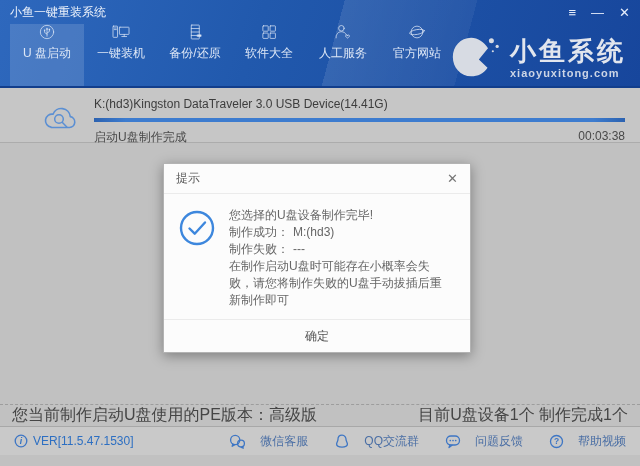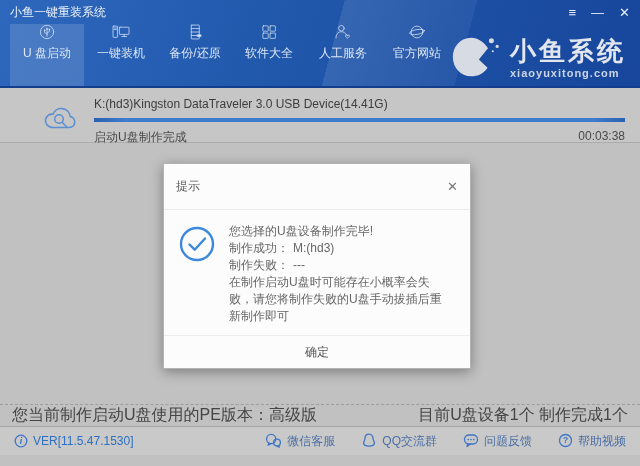--- a/index.html
+++ b/index.html
@@ -36,26 +36,26 @@
   .bar { margin-top:7px; height:4px; background:#a9bcd6; }
   .bar-fill { height:100%; width:0; background:linear-gradient(90deg,#2c62b0,#3d7ccf 6%,#3d7ccf 94%,#2c62b0); }
   .progress-foot { display:flex; justify-content:space-between; margin-top:7px; font-size:12px; color:#494949; }
 
   
   .content { height:261px; background:#c1c1c1; }
   .status-row { height:22px; border-top:1px dashed #9d9d9d; background:#c1c1c1; display:flex; align-items:center; justify-content:space-between; padding:0 12px; font-size:16px; color:#454545; }
   .footer { height:29px; background:#c9c9c9; border-top:1px solid #a8a8a8; display:flex; align-items:center; padding:0 14px; }
   .ver { display:flex; align-items:center; gap:5px; font-size:12px; color:#2d6fc2; }
   .flinks { margin-left:auto; display:flex; gap:26px; }
-  .flink { display:flex; align-items:flex-start; gap:5px; font-size:12px; color:#4b6fa5; cursor:pointer; }
+  .flink { display:flex; align-items:center; gap:14px; font-size:12px; color:#4b6fa5; cursor:pointer; }
   .fic { stroke:#3e76c4; fill:none; stroke-width:1.3; stroke-linecap:round; stroke-linejoin:round; }
 
   
   .dialog { position:absolute; left:163px; top:163px; width:308px; background:#fcfcfc; border:1px solid #b3b3b3; box-shadow:0 3px 12px rgba(0,0,0,0.35); z-index:10; }
-  .dlg-header { height:46px; display:flex; align-items:center; padding:0 12px; border-bottom:1px solid #ebebeb; }
+  .dlg-header { height:30px; display:flex; align-items:center; padding:0 12px; border-bottom:1px solid #ebebeb; }
   .dlg-title { font-size:12px; color:#5a5a5a; }
   .dlg-close { margin-left:auto; font-size:13px; color:#757575; cursor:pointer; line-height:1; }
   .dlg-body { display:flex; padding:13px 23px 10px 14px; }
   .dlg-text { margin-left:13px; font-size:12px; color:#666; line-height:17px; }
   .dlg-line span + span { margin-left:4px; }
   .dlg-footer { border-top:1px solid #ebebeb; height:33px; display:flex; align-items:center; justify-content:center; }
   .ok-btn { background:none; border:none; font-size:12px; color:#555; cursor:pointer; font-family:inherit; padding:4px 30px; }
 </style>
 </head>
 <body>

